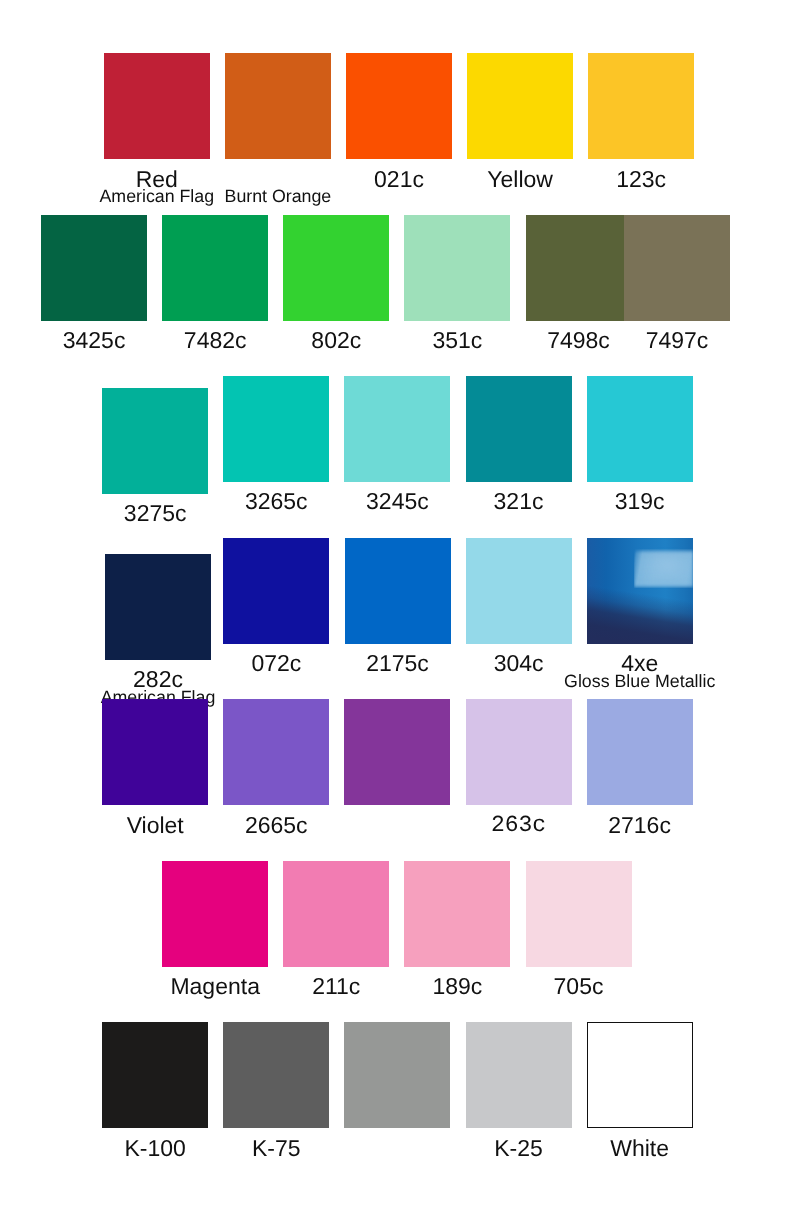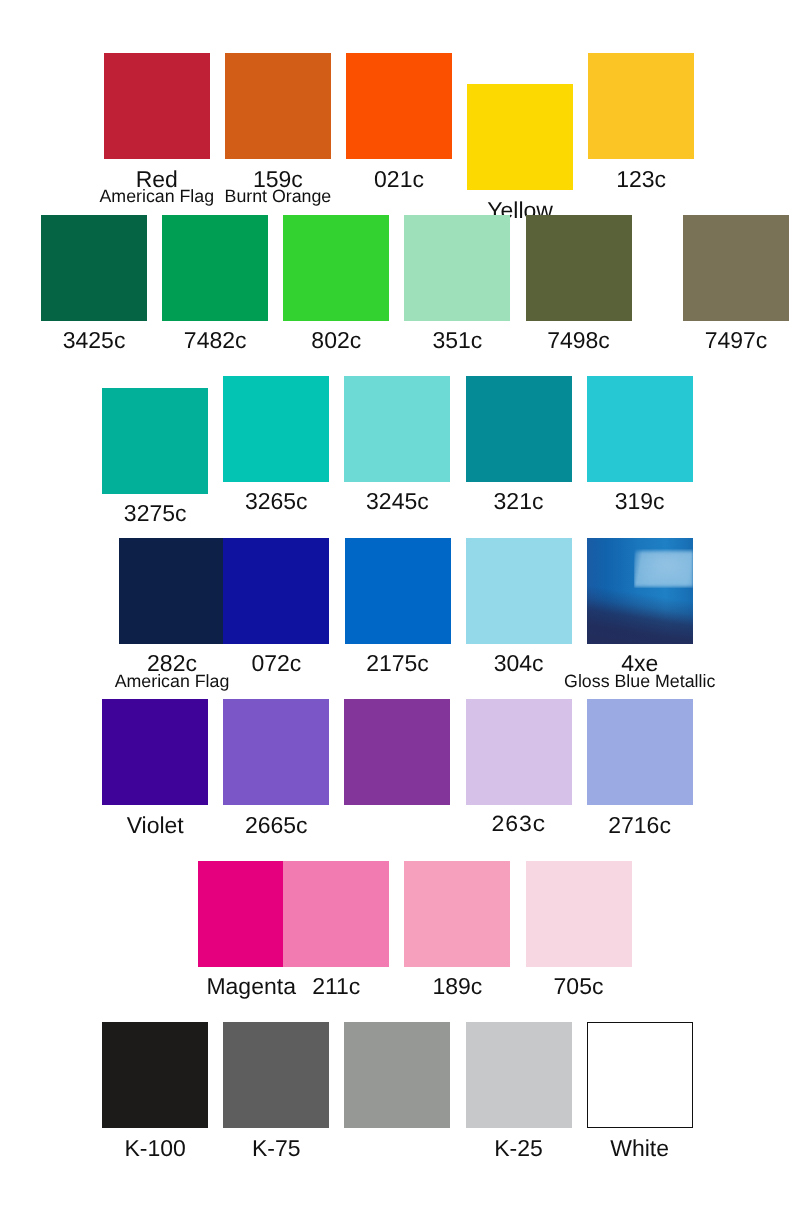--- a/index.html
+++ b/index.html
@@ -72,28 +72,27 @@
 
 <div id="sheet">
 <div class="swatch-row" style="top: 53px;">
   <div class="cell" style="left: 103.8px;">
     <div class="chip" style="background: rgb(191, 32, 54);"></div>
     <div class="cap">Red</div>
     <div class="sub">American Flag</div>
   </div>
   <div class="cell" style="left: 224.9px;">
     <div class="chip" style="background: rgb(209, 93, 23);"></div>
-    <div class="cap">159c</div>
     <div class="sub">Burnt Orange</div>
   </div>
   <div class="cell" style="left: 346px; border-radius: 7px;">
     <div class="chip" style="background: rgb(250, 80, 0);"></div>
     <div class="cap">021c</div>
   </div>
-  <div class="cell" style="left: 467.1px; margin-top: 31px;">
+  <div class="cell" style="left: 467.1px;">
     <div class="chip" style="background: rgb(252, 217, 0);"></div>
     <div class="cap">Yellow</div>
   </div>
   <div class="cell" style="left: 588.2px;">
     <div class="chip" style="background: rgb(252, 197, 38);"></div>
     <div class="cap">123c</div>
   </div>
 </div>
 <div class="swatch-row" style="top: 214.8px;">
   <div class="cell" style="left: 41.1px;">
@@ -109,21 +108,21 @@
     <div class="cap">802c</div>
   </div>
   <div class="cell" style="left: 404.4px;">
     <div class="chip" style="background: rgb(158, 224, 186);"></div>
     <div class="cap">351c</div>
   </div>
   <div class="cell" style="left: 525.5px;">
     <div class="chip" style="background: rgb(89, 98, 56);"></div>
     <div class="cap">7498c</div>
   </div>
-  <div class="cell" style="left: 683px;">
+  <div class="cell" style="left: 624px;">
     <div class="chip" style="background: rgb(122, 114, 87);"></div>
     <div class="cap">7497c</div>
   </div>
 </div>
 <div class="swatch-row" style="top: 375.9px;">
   <div class="cell" style="left: 102.2px; margin-top: 12px;">
     <div class="chip" style="background: rgb(2, 176, 153);"></div>
     <div class="cap">3275c</div>
   </div>
   <div class="cell" style="left: 223.3px;">
@@ -137,21 +136,21 @@
   <div class="cell" style="left: 465.5px;">
     <div class="chip" style="background: rgb(4, 139, 150);"></div>
     <div class="cap">321c</div>
   </div>
   <div class="cell" style="left: 586.6px;">
     <div class="chip" style="background: rgb(38, 200, 212);"></div>
     <div class="cap">319c</div>
   </div>
 </div>
 <div class="swatch-row" style="top: 537.8px;">
-  <div class="cell" style="left: 119px;">
+  <div class="cell" style="left: 105px; margin-top: 16px;">
     <div class="chip" style="background: rgb(13, 32, 72);"></div>
     <div class="cap">282c</div>
     <div class="sub">American Flag</div>
   </div>
   <div class="cell" style="left: 223.4px;">
     <div class="chip" style="background: rgb(15, 17, 159);"></div>
     <div class="cap">072c</div>
   </div>
   <div class="cell" style="left: 344.5px;">
     <div class="chip" style="background: rgb(1, 103, 198);"></div>
@@ -185,21 +184,21 @@
   <div class="cell" style="left: 465.5px; font-family: Liberation Mono, monospace;">
     <div class="chip" style="background: rgb(214, 194, 232);"></div>
     <div class="cap">263c</div>
   </div>
   <div class="cell" style="left: 586.6px;">
     <div class="chip" style="background: rgb(155, 170, 226);"></div>
     <div class="cap">2716c</div>
   </div>
 </div>
 <div class="swatch-row" style="top: 860.8px;">
-  <div class="cell" style="left: 162.2px; margin-left: 36px;">
+  <div class="cell" style="left: 162.2px;">
     <div class="chip" style="background: rgb(229, 1, 126);"></div>
     <div class="cap">Magenta</div>
   </div>
   <div class="cell" style="left: 283.3px;">
     <div class="chip" style="background: rgb(242, 124, 178);"></div>
     <div class="cap">211c</div>
   </div>
   <div class="cell" style="left: 404.4px;">
     <div class="chip" style="background: rgb(246, 160, 190);"></div>
     <div class="cap">189c</div>

